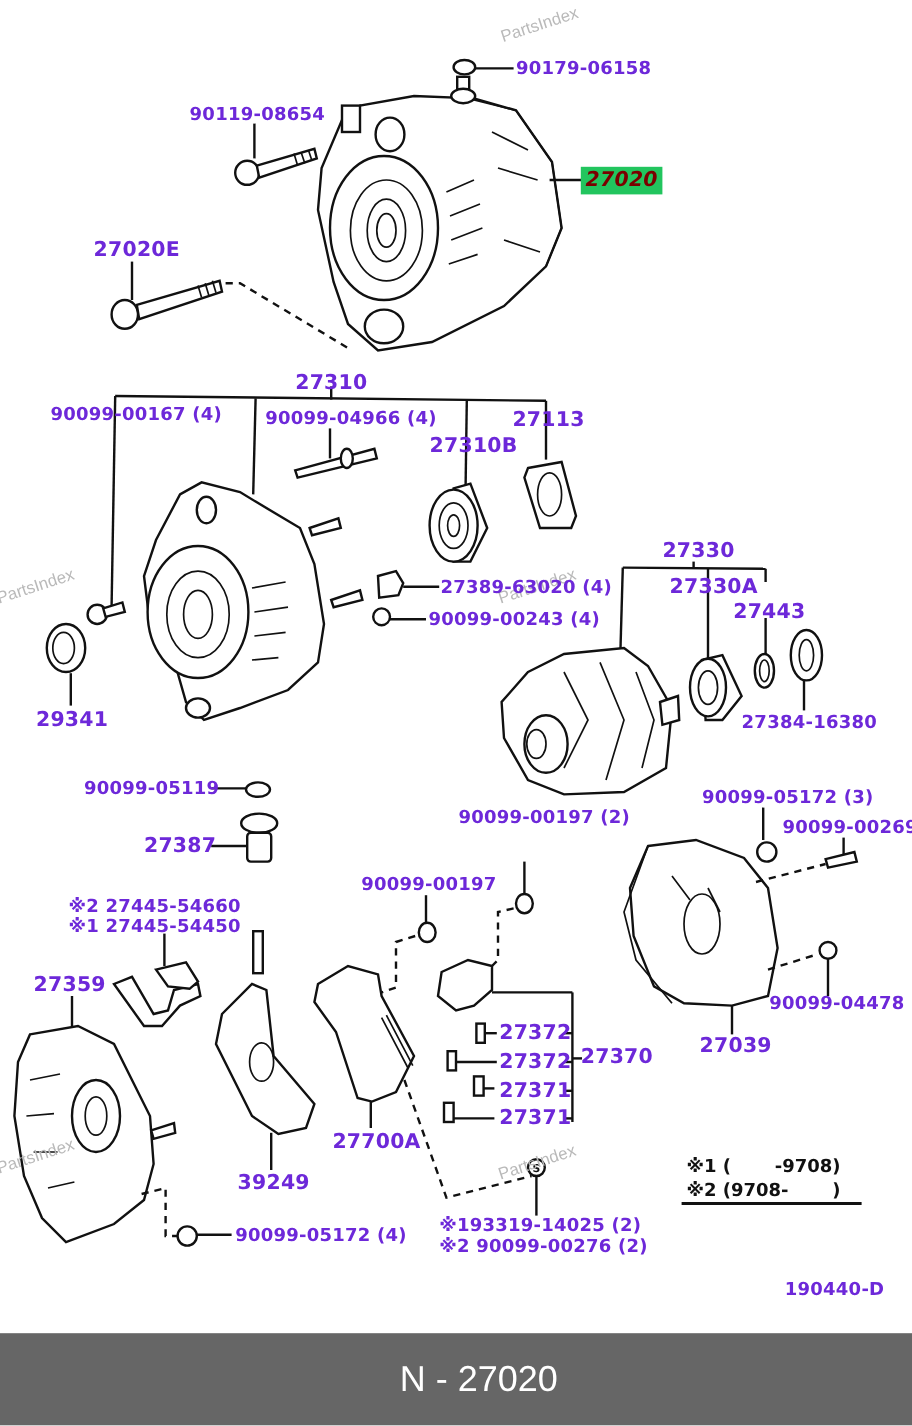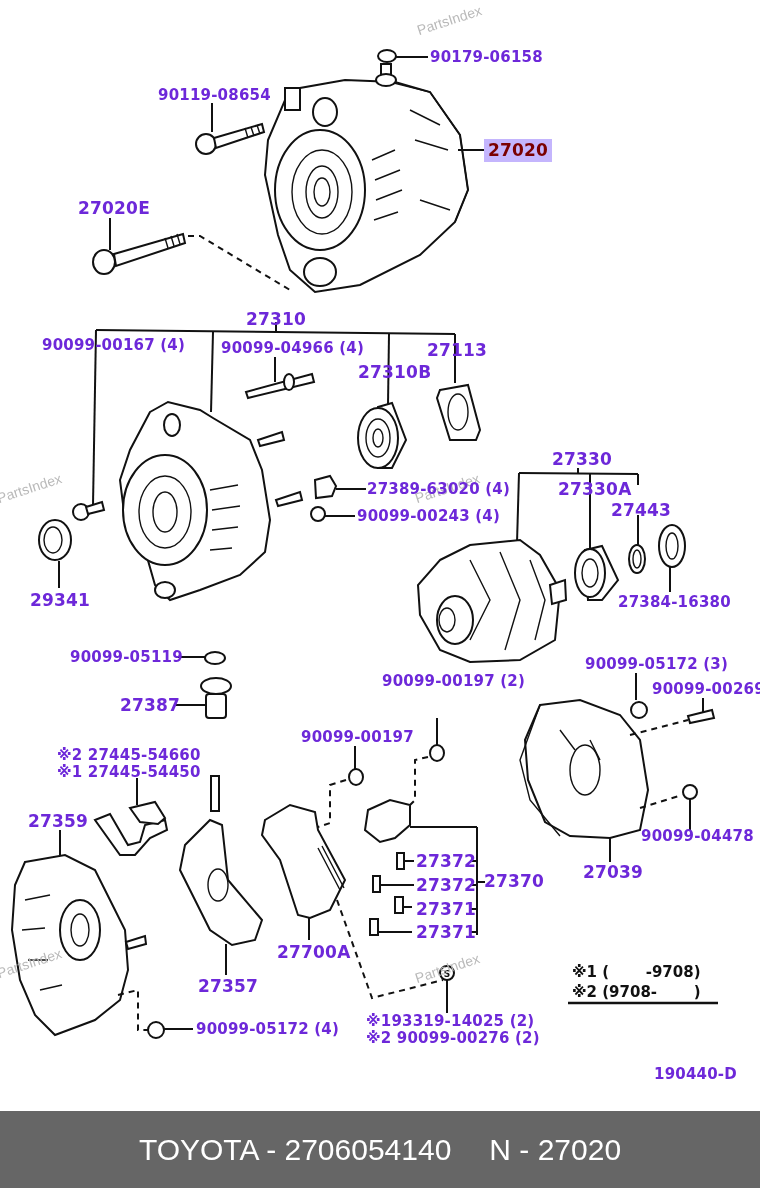--- a/index.html
+++ b/index.html
@@ -1,21 +1,21 @@
 <!DOCTYPE html>
 <html><head>
 <meta charset="utf-8">
 <style>
   html, body { margin: 0; padding: 0; background: #ffffff; }
   body { width: 760px; height: 1188px; position: relative; overflow: hidden; font-family: "Liberation Sans", sans-serif; }
   #canvas { position: absolute; left: 0; top: 0; width: 760px; height: 1110px; background: #fff; }
   svg#diagram { position: absolute; left: 0; top: 0; width: 760px; height: 1110px; }
   .lbl { position: absolute; font-family: "DejaVu Sans", sans-serif; font-weight: bold; font-size: 15px; color: #6d28d9; white-space: nowrap; letter-spacing: 0.2px; line-height: 1; }
   .lbl.big { font-size: 17px; }
-  .lbl.hl { background: #c4b5fd; color: #7a0000; padding: 3px 4px; }
+  .lbl.hl { background: #22c55e; color: #7a0000; padding: 3px 4px; font-style: italic; }
   .wm { position: absolute; font-family: "Liberation Sans", sans-serif; font-size: 14px; color: #b9b9b9; transform: rotate(-18deg); transform-origin: left bottom; white-space: nowrap; }
   .note { position: absolute; font-family: "DejaVu Sans", sans-serif; font-weight: bold; font-size: 15px; color: #111; white-space: pre; line-height: 1.25; }
   #footer { position: absolute; left: 0; top: 1111px; width: 760px; height: 77px; background: #666666; color: #fff; display: flex; align-items: center; justify-content: center; font-family: "Liberation Sans", sans-serif; font-size: 30px; }
   #footer .gap { display: inline-block; width: 38px; }
   .ln { stroke: #111; stroke-width: 2; fill: none; }
   .dash { stroke: #111; stroke-width: 2; fill: none; stroke-dasharray: 6 5; }
   .part { stroke: #111; stroke-width: 2; fill: #fff; }
   .thin { stroke: #111; stroke-width: 1.4; fill: none; }
 </style>
 </head>
@@ -293,29 +293,28 @@
   <div class="lbl" style="left:57px; top:748px;">※2 27445-54660</div>
   <div class="lbl" style="left:57px; top:765px;">※1 27445-54450</div>
   <div class="lbl big" style="left:28px; top:813px;">27359</div>
   <div class="lbl big" style="left:416px; top:853px;">27372</div>
   <div class="lbl big" style="left:416px; top:877px;">27372</div>
   <div class="lbl big" style="left:484px; top:873px;">27370</div>
   <div class="lbl big" style="left:416px; top:901px;">27371</div>
   <div class="lbl big" style="left:416px; top:924px;">27371</div>
   <div class="lbl big" style="left:583px; top:864px;">27039</div>
   <div class="lbl" style="left:641px; top:829px;">90099-04478</div>
-  <div class="lbl big" style="left:198px; top:978px;">27357</div>
+  <div class="lbl big" style="left:198px; top:978px;">39249</div>
   <div class="lbl big" style="left:277px; top:944px;">27700A</div>
   <div class="lbl" style="left:196px; top:1022px;">90099-05172 (4)</div>
   <div class="lbl" style="left:366px; top:1014px;">※193319-14025 (2)</div>
   <div class="lbl" style="left:366px; top:1031px;">※2 90099-00276 (2)</div>
 
   <div class="note" style="left:572px; top:963px;text-align:right;">※1 (       -9708)</div>
   <div class="note" style="left:572px; top:983px;">※2 (9708-       )</div>
 
   <div class="lbl" style="left:654px; top:1067px;">190440-D</div>
 </div>
 
 <div id="footer">
-  <span>TOYOTA - 2706054140</span>
   <span class="gap"></span>
   <span>N - 27020</span>
 </div>
 
 </body></html>

